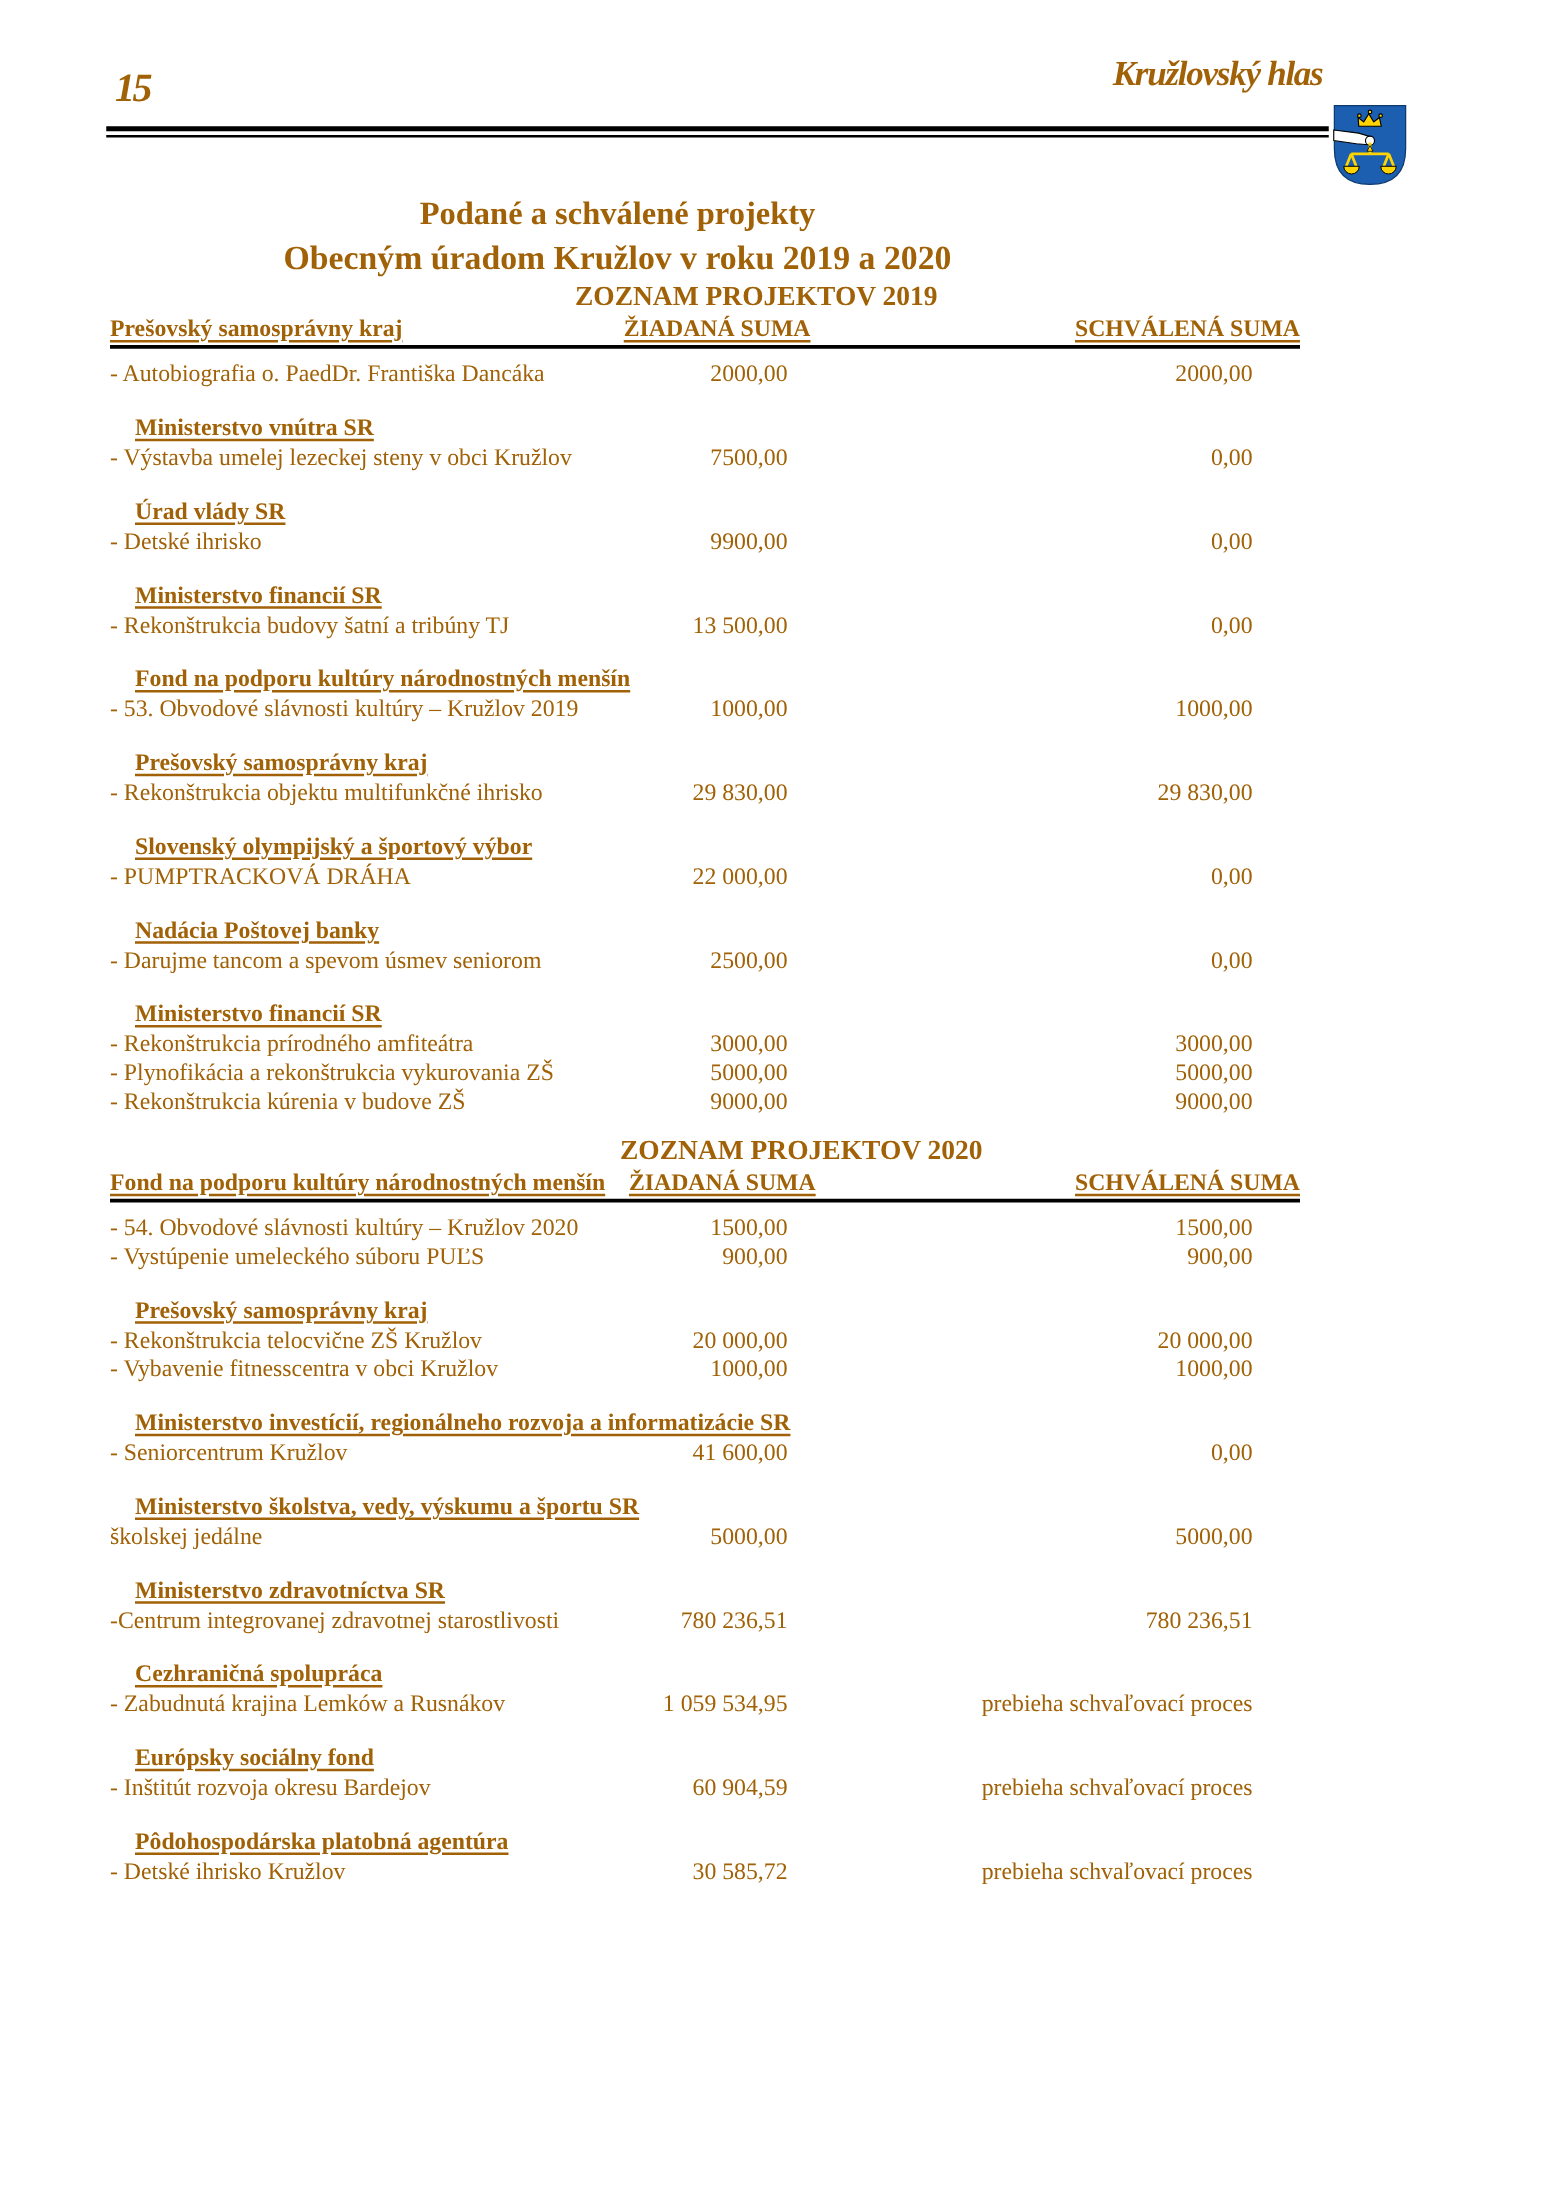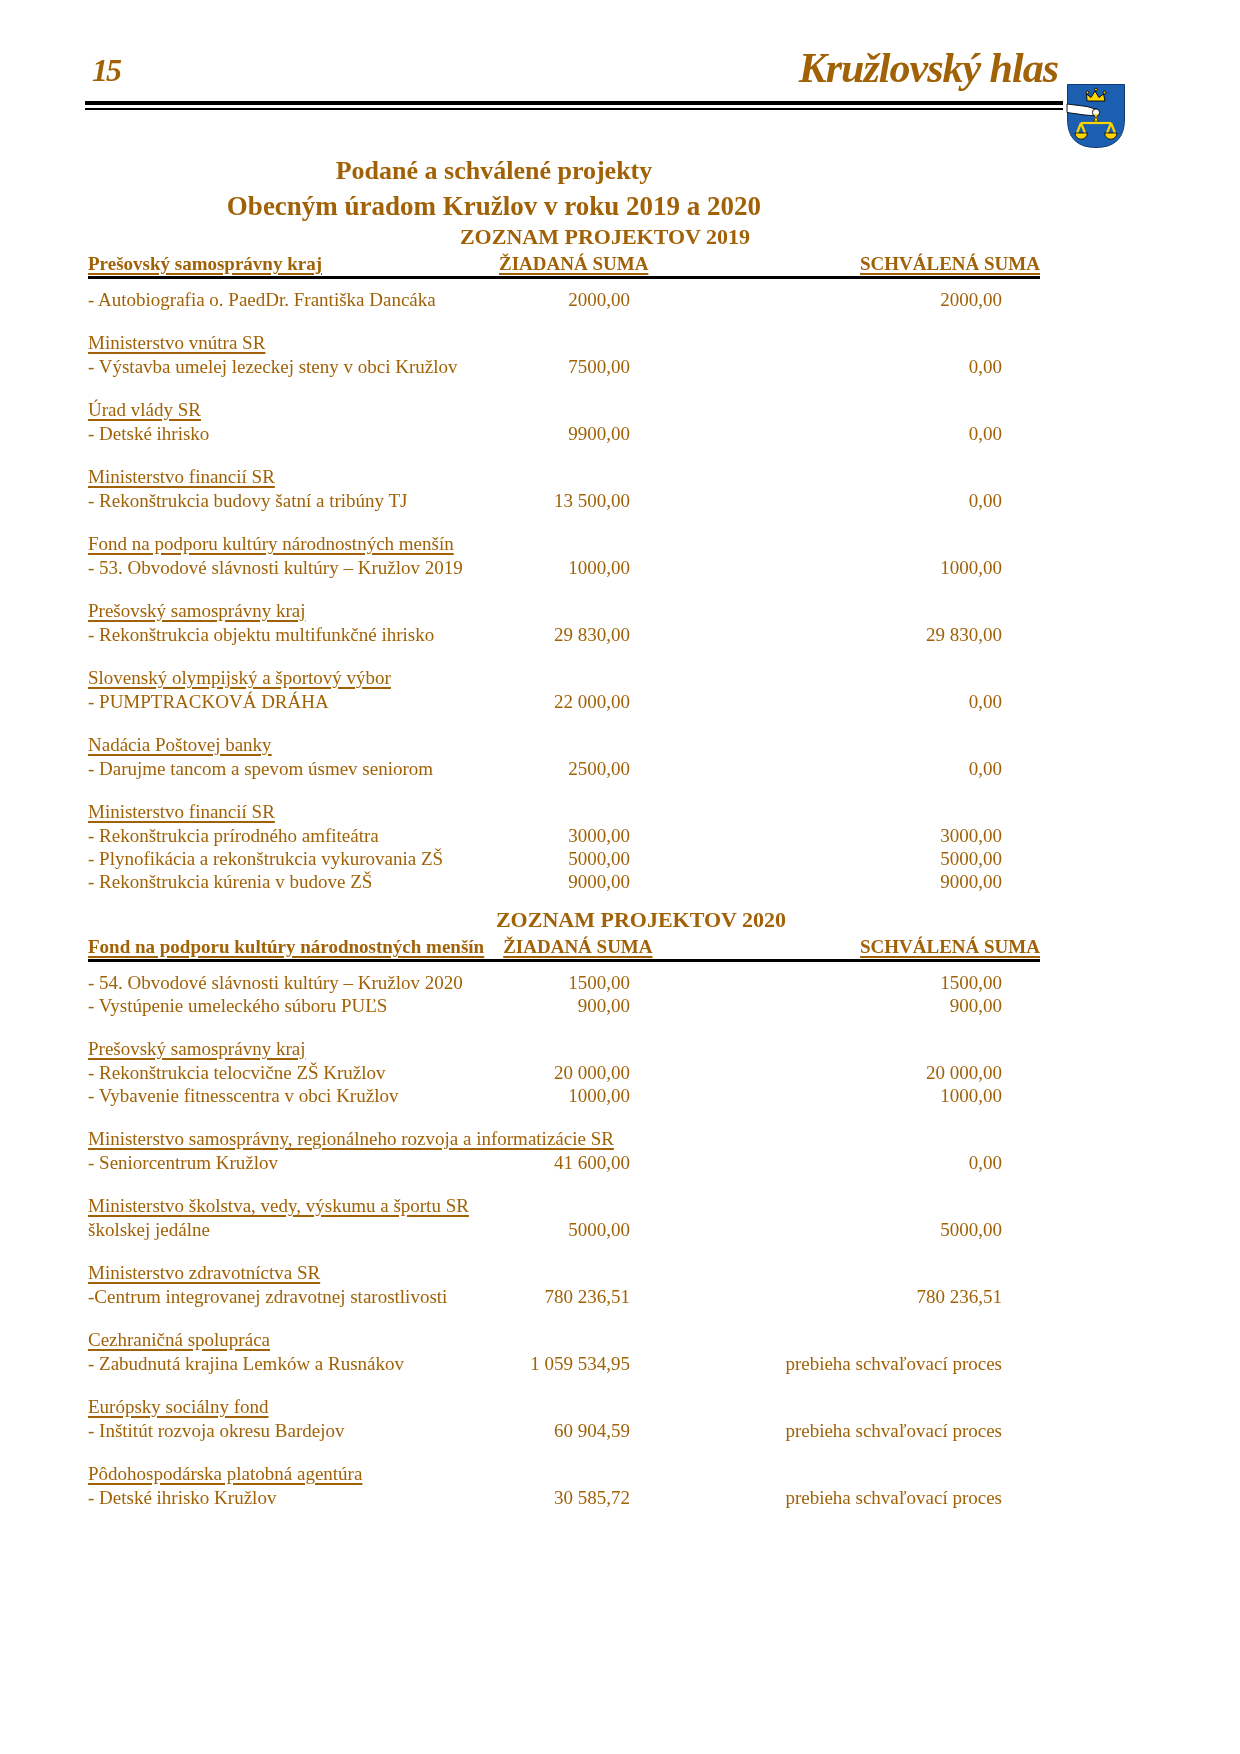--- a/index.html
+++ b/index.html
@@ -13,21 +13,21 @@
     margin:0 auto;
   }
   
   .page-num{
     position:absolute;left:92px;top:52px;
     font-size:32px;font-style:italic;font-weight:bold;
     letter-spacing:-2px;
   }
   .masthead{
     position:absolute;top:44px;right:182px;
-    font-size:42px;font-style:italic;font-weight:bold;
+    font-size:28px;font-style:italic;font-weight:bold;
     letter-spacing:-1px;white-space:nowrap;
   }
   .rule{position:absolute;left:85px;top:101px;width:978px;}
   .rule .thick{height:4px;background:#000;}
   .rule .thin{height:2px;background:#000;margin-top:3px;}
   .crest{position:absolute;left:1066px;top:83px;}
   
   .title-block{position:absolute;left:0;top:154px;width:988px;text-align:center;}
   .title-block h1{margin:0;font-size:26px;line-height:34px;font-weight:bold;}
   .title-block h2{margin:0;font-size:27px;line-height:37px;font-weight:bold;}
@@ -44,22 +44,22 @@
     border-bottom:3px solid #000;padding-bottom:1px;
     font-weight:bold;line-height:23px;
   }
   .th-name{min-width:392px;white-space:nowrap;text-decoration:underline;text-decoration-thickness:2px;text-underline-offset:3px;}
   .th-req{white-space:nowrap;margin-left:19px;text-decoration:underline;text-decoration-thickness:2px;text-underline-offset:3px;}
   .th-spacer{flex:1;}
   .th-app{white-space:nowrap;text-decoration:underline;text-decoration-thickness:2px;text-underline-offset:3px;}
   .section{margin-top:20px;}
   .section.first{margin-top:9px;}
   .section-heading{
-    font-weight:normal;line-height:24px;white-space:nowrap;
-    text-decoration:underline;text-decoration-thickness:2px;text-underline-offset:3px;
+    font-weight:bold;line-height:24px;white-space:nowrap;
+    text-decoration:underline;text-decoration-thickness:2px;text-underline-offset:3px;margin-left:20px;
   }
   .row{display:flex;line-height:23px;}
   .c-name{width:430px;flex:none;white-space:nowrap;}
   .c-req{width:112px;flex:none;text-align:right;white-space:nowrap;}
   .c-app{width:372px;flex:none;text-align:right;white-space:nowrap;}
 </style>
 </head>
 <body>
 
 <div class="page">
@@ -215,21 +215,21 @@
           <span class="c-req">20 000,00</span>
           <span class="c-app">20 000,00</span>
         </div>
         <div class="row">
           <span class="c-name">- Vybavenie fitnesscentra v obci Kružlov</span>
           <span class="c-req">1000,00</span>
           <span class="c-app">1000,00</span>
         </div>
       </div>
       <div class="section">
-        <div class="section-heading">Ministerstvo samosprávny, regionálneho rozvoja a informatizácie SR</div>
+        <div class="section-heading">Ministerstvo investícií, regionálneho rozvoja a informatizácie SR</div>
         <div class="row">
           <span class="c-name">- Seniorcentrum Kružlov</span>
           <span class="c-req">41 600,00</span>
           <span class="c-app">0,00</span>
         </div>
       </div>
       <div class="section">
         <div class="section-heading">Ministerstvo školstva, vedy, výskumu a športu SR</div>
         <div class="row">
           <span class="c-req"></span>

